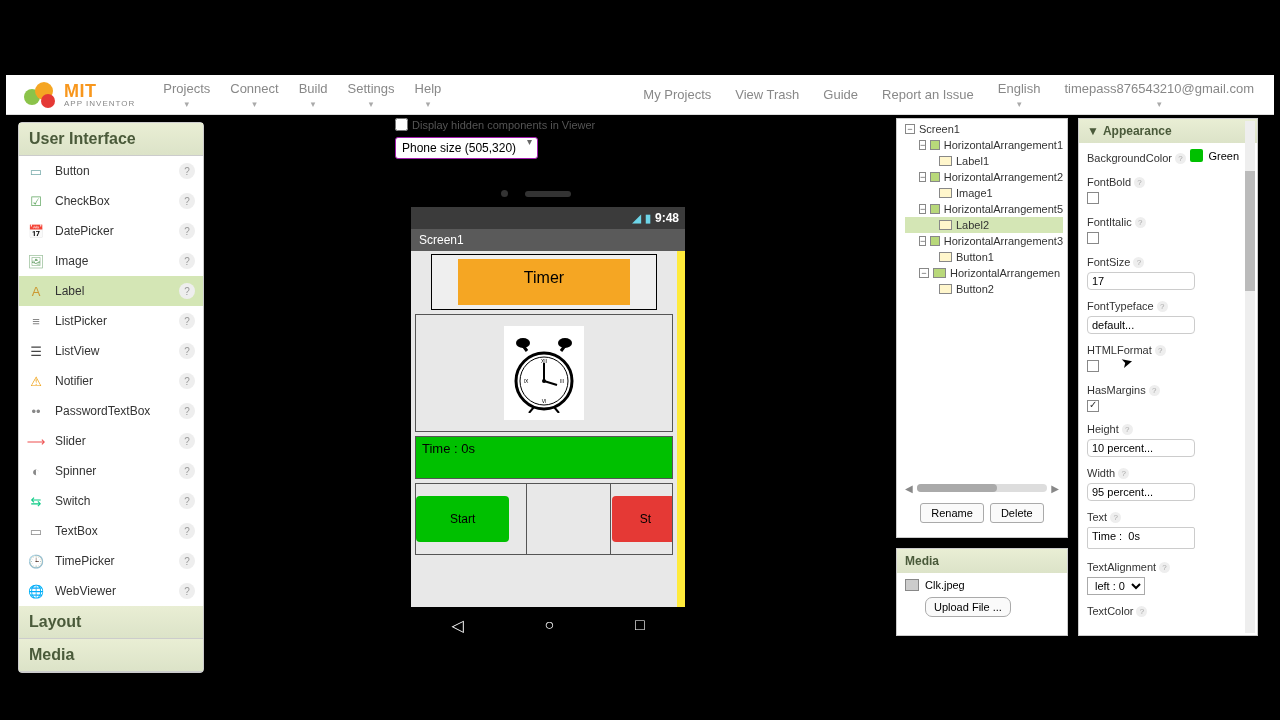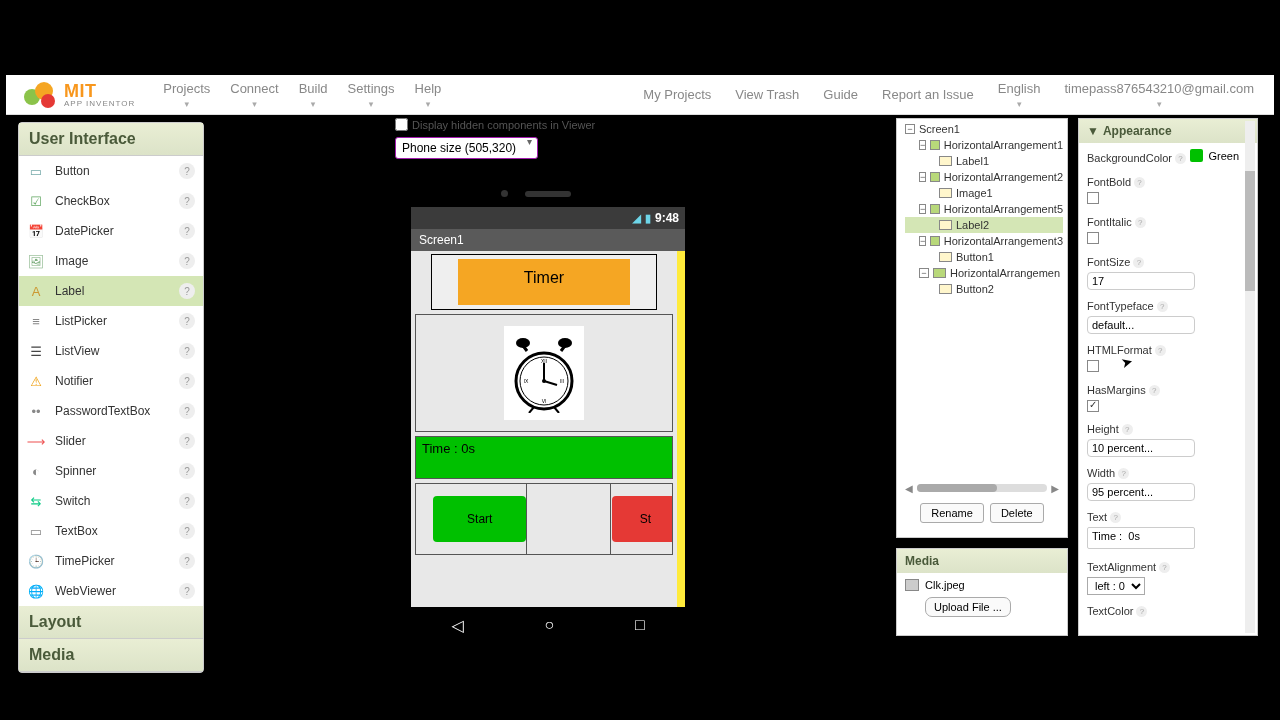--- a/index.html
+++ b/index.html
@@ -41,21 +41,21 @@
 .statusbar { height: 22px; background: #3b3b3b; display: flex; align-items: center; justify-content: flex-end; padding: 0 6px; gap: 4px; color: #fff; font-size: 12px; font-weight: bold; }
 .statusbar .sig { color: #6dd5e8; font-size: 11px; }
 .titlebar { background: #5a5a5a; color: #fff; font-size: 12px; padding: 4px 8px; }
 .screen { background: #e8e8e8; height: 356px; overflow: hidden; position: relative; border-right: 8px solid #ffeb3b; }
 .row-box { margin: 3px 20px; border: 1px solid #000000; background: #efefef; }
 .timer-label { margin: 4px 26px; background: #f5a623; color: #000; text-align: center; padding: 10px 0 18px 0; font-size: 16px; }
 .img-box { margin: 4px 4px; border: 1px solid #555; background: #e8e8e8; height: 118px; display: flex; align-items: center; justify-content: center; }
 .clock-wrap { width: 80px; height: 94px; background: #fff; display: flex; align-items: center; justify-content: center; }
 .time-label { margin: 4px 4px; background: #00c000; color: #000; padding: 4px 6px 22px 6px; font-size: 13px; border: 1px solid #555; }
 .btn-row { margin: 4px 4px 0 4px; display: flex; gap: 0; border: 1px solid #555; height: 72px; }
-.btn-cell { border-right: 1px solid #555; flex: 1; display: flex; align-items: center; justify-content: flex-end; }
+.btn-cell { border-right: 1px solid #555; flex: 1; display: flex; align-items: center; justify-content: flex-start; }
 .btn-cell:last-child { border-right: none; }
 .start-btn { background: #00c000; color: #000; padding: 16px 34px; border-radius: 4px; font-size: 12px; }
 .stop-btn { background: #e53935; color: #000; padding: 16px 0 16px 28px; border-radius: 4px 0 0 4px; font-size: 12px; width: 60px; overflow: hidden; }
 .navbar { height: 36px; background: #000; display: flex; align-items: center; justify-content: space-around; margin-top: 0; }
 .navbar span { color: #fff; font-size: 16px; }
 
 
 .components { position: absolute; left: 896px; top: 118px; width: 172px; height: 420px; background: #fff; border: 1px solid #ccc; }
 .tree { font-size: 11px; color: #333; padding: 2px 4px 2px 8px; overflow-y: auto; height: 378px; }
 .tree-node { padding: 2px 0 2px 0; display: flex; align-items: center; gap: 4px; white-space: nowrap; cursor: pointer; }

